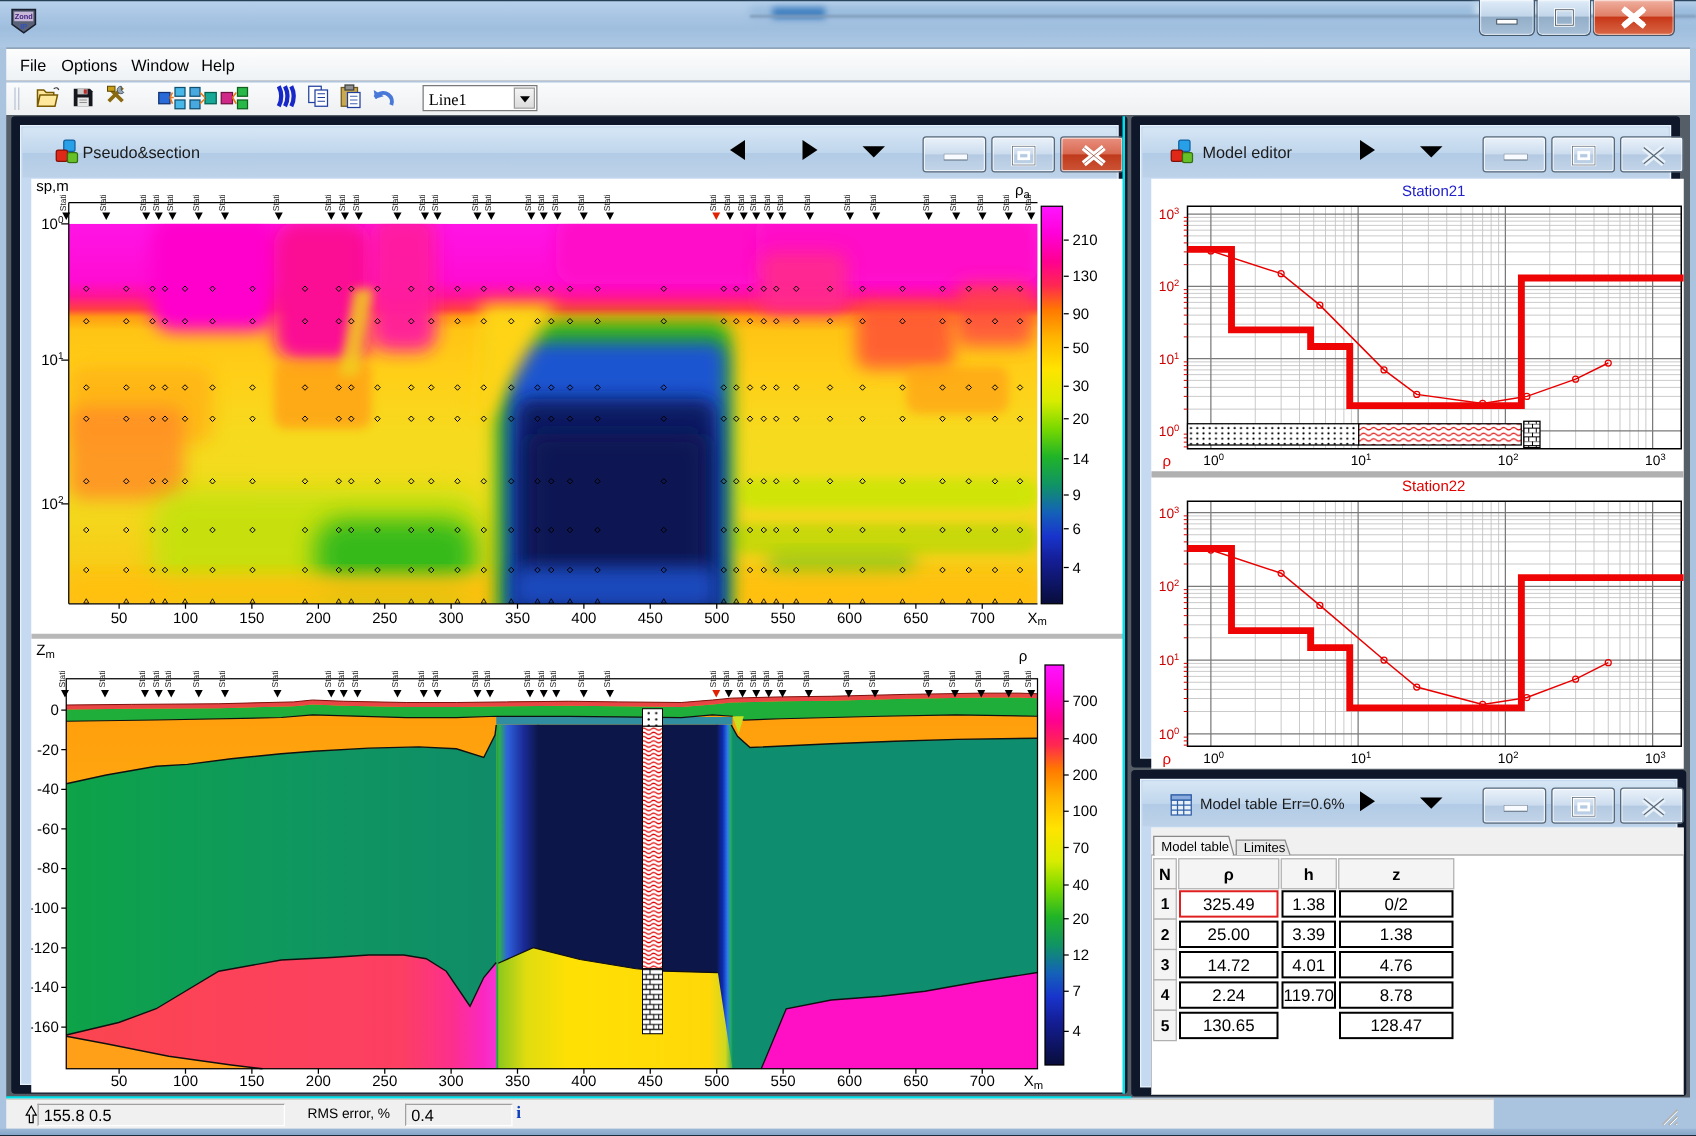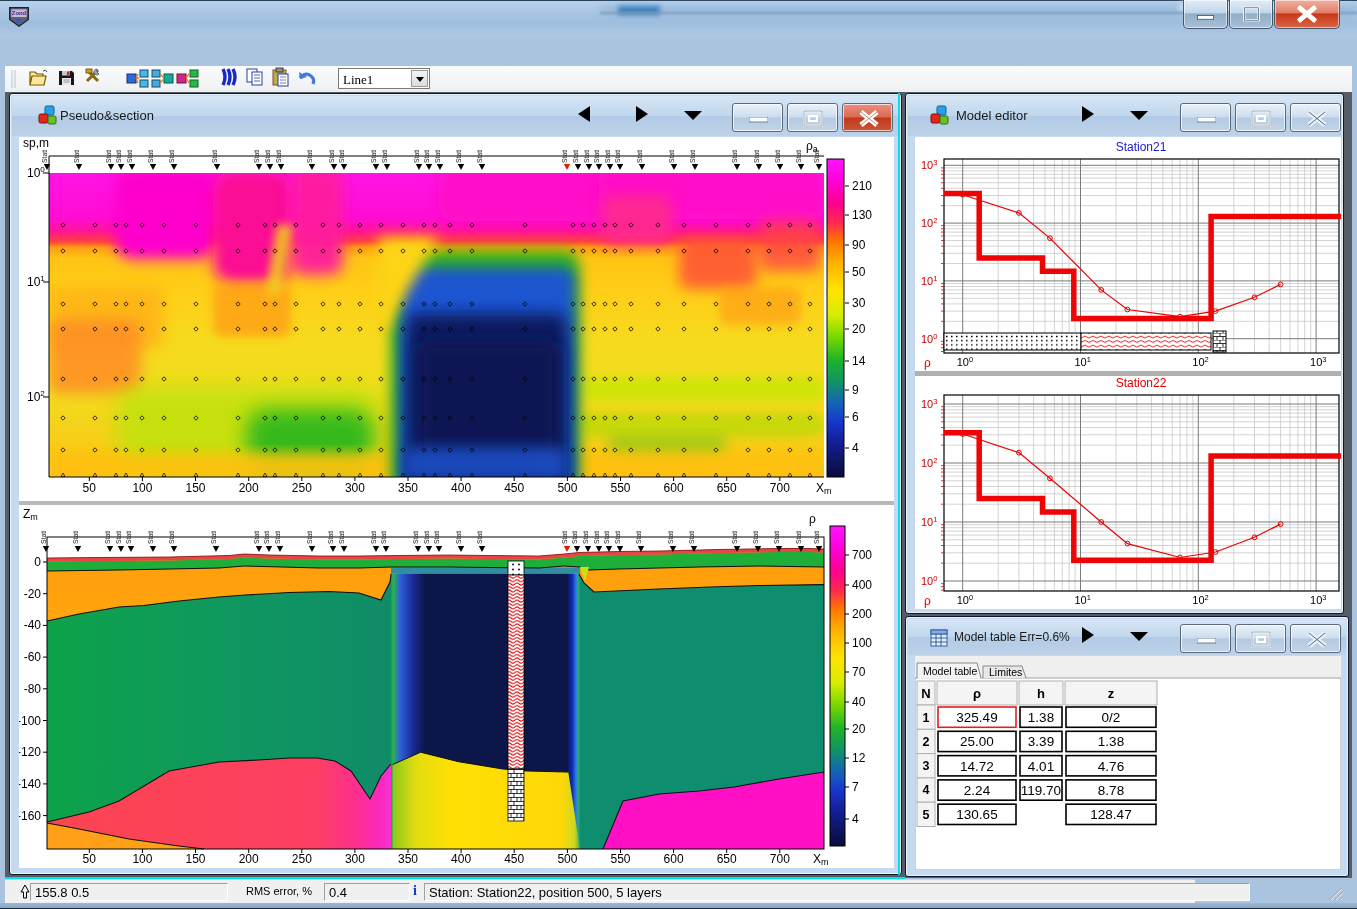--- a/index.html
+++ b/index.html
@@ -27,21 +27,21 @@
 
 #toolbar { left:5px; top:66px; width:1347px; height:26px; background:linear-gradient(#fafbfc,#eef0f2);font-family:Liberation Serif, serif; }
 
 #combo { position:absolute; left:333px; top:2px; width:92px; height:21px; background:#fff; border:1px solid #7a7a7a; font-size:13px; }
 #combo .txt { position:absolute; left:4px; top:3px; }
 #combo .dd { position:absolute; right:1px; top:1px; width:17px; height:17px; background:linear-gradient(#f4f4f4,#dcdcdc); border:1px solid #9a9a9a; }
 #combo .dd:after { content:""; position:absolute; left:4px; top:6px; border:4px solid transparent; border-top:5px solid #000; }
 
 #client { left:5px; top:92px; width:1347px; height:786px; background:#555e66; }
 
-.win { position:absolute; background:#c5daf0; border:1px solid #0f172a; border-radius:3px; box-shadow:inset 0 0 0 1px #e8f2fa;padding-left:20px; }
+.win { position:absolute; background:#c5daf0; border:7px solid #0f172a; border-radius:3px; box-shadow:inset 0 0 0 1px #e8f2fa;padding-left:20px; }
 .win .tbar { position:absolute; left:2px; top:2px; right:2px; height:40px;
  background:linear-gradient(#d6e6f5 0%, #c0d6ec 50%, #b2cbe6 51%, #bdd2e8 100%); border-radius:2px 2px 0 0;}
 .win .wtitle { position:absolute; font-size:13px; color:#1a1a1a; top:14px; }
 .win .client { position:absolute; background:#fff; }
 .cbtn { position:absolute; top:9px; width:51px; height:29px; border:1px solid #5a6a7a; border-radius:3px;
   background:linear-gradient(#eaf2fa 0%, #ccdcee 48%, #b4cae2 52%, #c2d4e8 100%); box-shadow:inset 0 0 0 1px rgba(255,255,255,.7);}
 .cbtn.red { background:linear-gradient(#e89080 0%, #d96a52 48%, #c03a1c 52%, #cc5436 100%); }
 .cbtn .g { position:absolute; }
 
 #statusbar { left:5px; top:879px; width:1190px; height:24px; background:#f0f0f0; border-top:1px solid #d4d0c8; }
@@ -74,20 +74,26 @@
           <rect x="15" y="8" width="15" height="13" fill="none" stroke="#fff" stroke-width="2.4"></rect>
           <rect x="15" y="8" width="15" height="13" fill="none" stroke="#3a4a5a" stroke-width="0.7"></rect>
         </svg>
       </div>
     <div class="capbtn" id="btnclose">
         <svg class="glyph" viewBox="0 0 66 29">
           <path d="M25 8 L33 14.5 L41 8 M25 21 L33 14.5 L41 21" stroke="#fff" stroke-width="5" fill="none"></path>
           <path d="M24 7 L42 22 M42 7 L24 22" stroke="#fff" stroke-width="4.5"></path>
         </svg>
       </div>
+  </div>
+  <div id="menubar" class="abs">
+    <div class="menuitem" style="left:11px">File</div>
+    <div class="menuitem" style="left:44px">Options</div>
+    <div class="menuitem" style="left:100px">Window</div>
+    <div class="menuitem" style="left:156px">Help</div>
   </div>
   <div id="toolbar" class="abs">
     <svg class="abs" style="left:0;top:0" width="440" height="26" viewBox="0 0 440 26">
 
       <g stroke="#b8c4d0" stroke-width="1">
           <path d="M7 4 v18 M10 4 v18"></path>
         </g>
 
       <g transform="translate(24,3)">
         <path d="M1 16 L3 7 L17 7 L15 16 Z M1 16 L1 3 L6 3 L8 5 L14 5 L14 7" fill="#ffe89c" stroke="#7a5a00" stroke-width="1.2"></path>
@@ -809,20 +815,19 @@
   </div>
   <div class="abs" style="left:5px;top:877px;width:900px;height:2px;background:#00e0e8"></div>
   <div id="statusbar" class="abs">
     <svg class="abs" style="left:12px;top:4px" width="16" height="16" viewBox="0 0 16 16">
         <path d="M8 1 L12 8 L9.5 8 L9.5 14 L6.5 14 L6.5 8 L4 8 Z" fill="none" stroke="#000" stroke-width="1"></path>
       </svg>
     <div class="sfield" style="left:25px;width:198px;">155.8 0.5</div>
     <div class="abs" style="left:241px;top:5px;font-size:11px;">RMS error, %</div>
     <div class="sfield" style="left:319px;width:86px;">0.4</div>
     <div class="abs" style="left:408px;top:3px;font-size:14px;font-weight:bold;color:#1040c0;font-family:'Liberation Serif',serif;">i</div>
-    <div class="sfield" style="left:419px;width:826px;">Station: Station22, position 500, 5 layers</div>
     <svg class="abs" style="left:1322px;top:5px" width="16" height="16" viewBox="0 0 16 16">
         <path d="M15 3 L3 15 M15 8 L8 15 M15 13 L13 15" stroke="#b0b0b0" stroke-width="1.6"></path>
         <path d="M15 4 L4 15 M15 9 L9 15 M15 14 L14 15" stroke="#fff" stroke-width="0.8"></path>
       </svg>
   </div>
   <div id="botborder" class="abs"></div>
 </div>
 
 </body></html>

